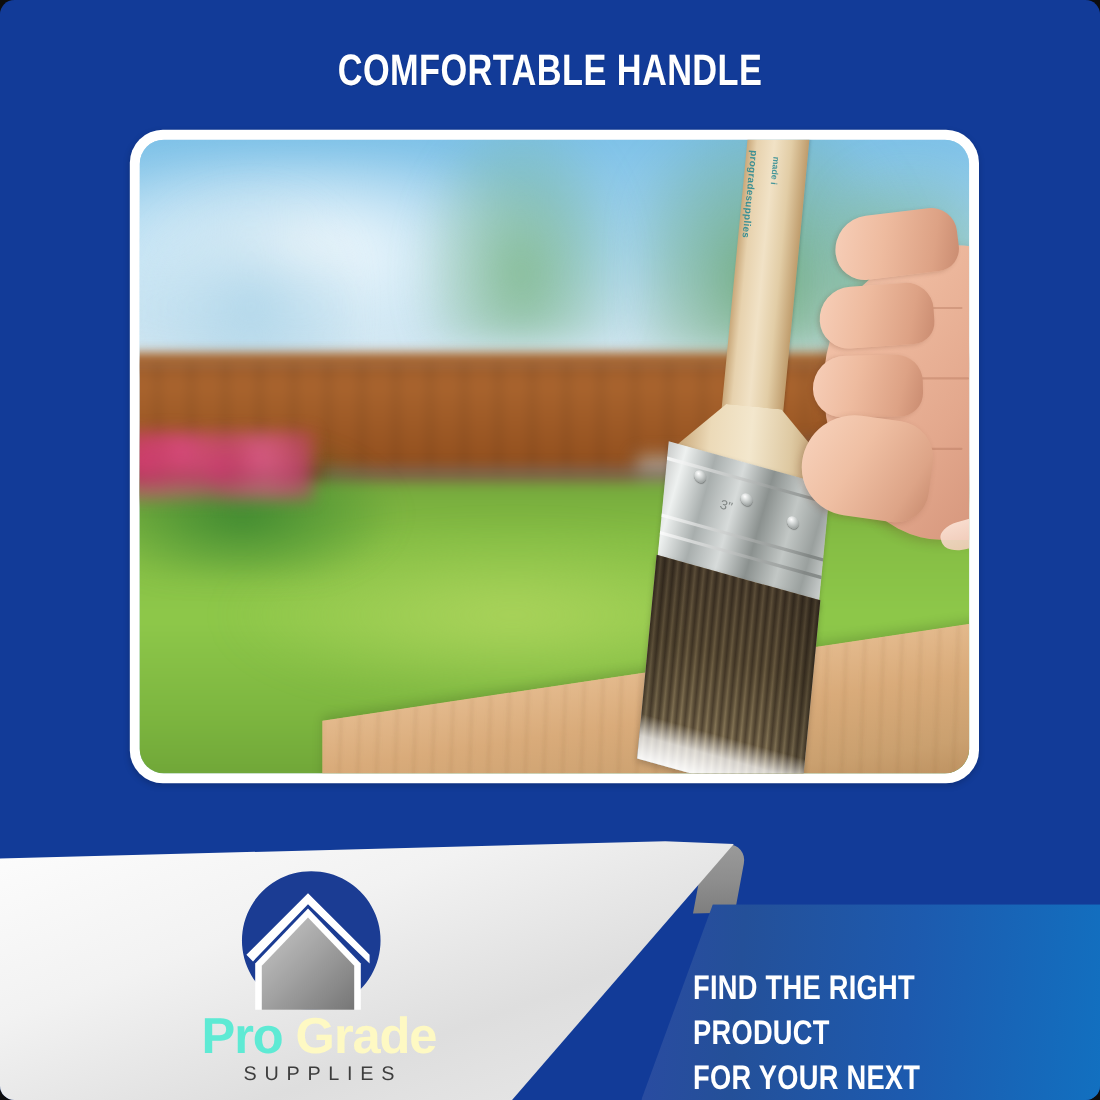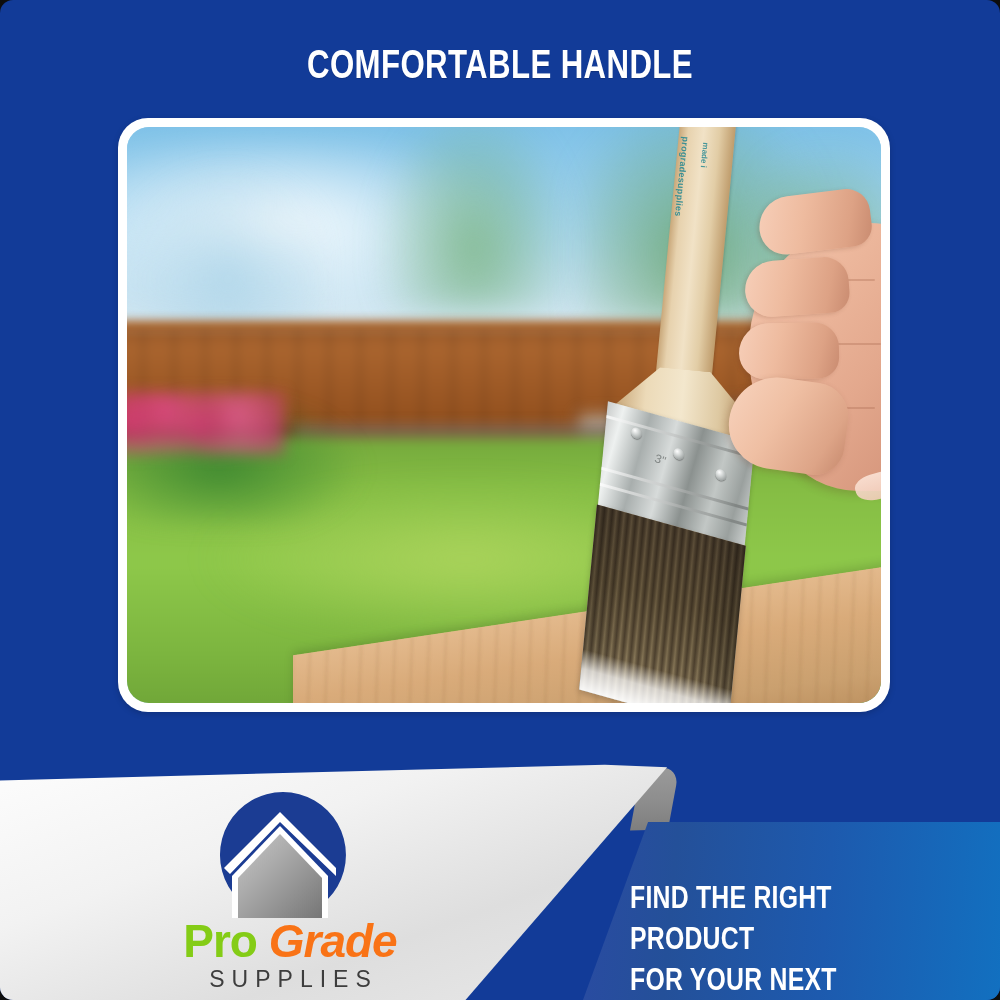--- a/index.html
+++ b/index.html
@@ -387,28 +387,28 @@
   .logo-mark { position:absolute; left: 68px; top: 0; width: 130px; height: 130px; }
   .logo-word {
     position:absolute; left: 0; top: 128px; width: 280px;
     text-align: center;
     font-family: "Liberation Sans", sans-serif;
     font-weight: 700;
     font-size: 46px;
     letter-spacing: -1px;
     line-height: 1;
   }
-  .logo-pro { color: #84cc16; }
-  .logo-grade { color: #f97316; font-style: italic; }
+  .logo-pro { color: #5eead4; }
+  .logo-grade { color: #fef9c3; }
   .logo-sub {
     position:absolute; left: 0; top: 176px; width: 280px;
     text-align: center;
     font-family: "Liberation Sans", sans-serif;
     font-weight: 400;
-    font-size: 23px;
+    font-size: 18px;
     letter-spacing: 7px;
     color: #3d3d3d;
     text-indent: 7px;
   }
 </style>
 </head>
 <body>
 
 <div id="root">
 

